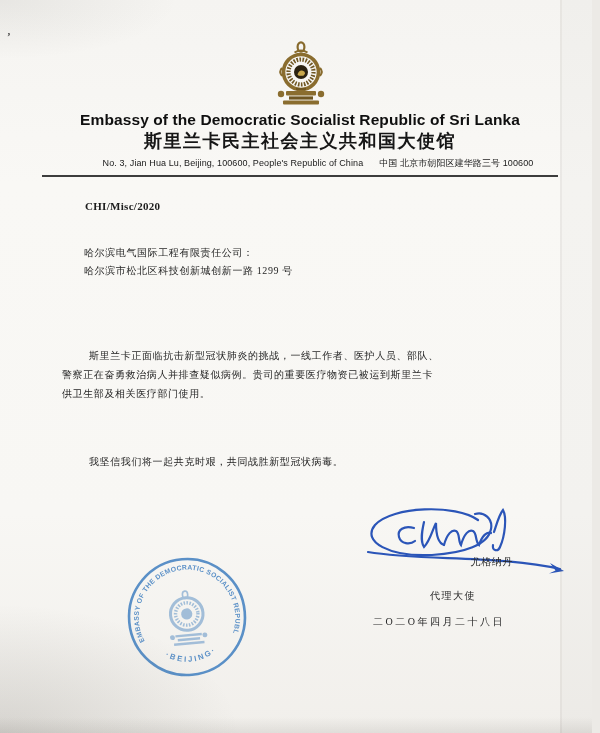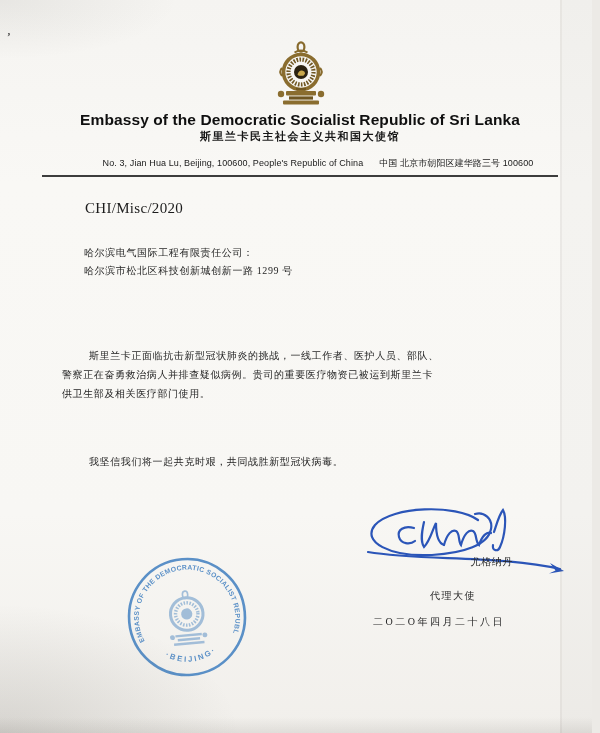--- a/index.html
+++ b/index.html
@@ -16,31 +16,31 @@
   .shadow-tl{position:absolute;left:0;top:0;width:180px;height:60px;
              background:radial-gradient(ellipse at 0% 0%,rgba(70,66,58,0.08),transparent 70%);}
   .mark-tl{position:absolute;left:7px;top:30px;font:700 11px "Liberation Serif",serif;color:#4a4a4a;}
 
   
   .emblem{position:absolute;left:270px;top:39px;width:62px;height:68px;}
   .title-en{position:absolute;left:0;top:111px;width:600px;text-align:center;
             font-weight:700;font-size:15.5px;color:#0f0f0f;letter-spacing:0.1px;}
   .title-zh{position:absolute;left:0;top:129px;width:600px;text-align:center;
             font-family:"DejaVu Serif","Liberation Serif",serif;font-weight:700;
-            font-size:11px;color:#161616;letter-spacing:1.5px;}
+            font-size:18px;color:#161616;letter-spacing:1.5px;}
   .addr{position:absolute;left:0;top:157px;width:600px;text-align:center;
         font-size:9px;color:#202020;letter-spacing:0.1px;padding-left:18px;}
   .addr .gap{display:inline-block;width:16px;}
   .rule{position:absolute;left:42px;top:175px;width:516px;height:1.6px;background:#3d3d3d;}
 
   
   .zh{font-family:Liberation Serif, serif;color:#262626;
       font-size:10px;letter-spacing:0.6px;white-space:nowrap;}
   .ref{position:absolute;left:85px;top:200px;font-family:"Liberation Serif",serif;
-       font-weight:400;font-size:15px;color:#1c1c1c;letter-spacing:0.3px;}
+       font-weight:700;font-size:11px;color:#1c1c1c;letter-spacing:0.3px;}
   .recip1{position:absolute;left:84px;top:246px;}
   .recip2{position:absolute;left:84px;top:264px;}
   .para{position:absolute;left:62px;}
   .p1{top:290px}.p2{top:346px}.p3{top:406px}.p4{top:452px}
   .line{height:19px;line-height:19px;}
   .indent{padding-left:27px;}
 
   
   .sig-svg{position:absolute;left:348px;top:498px;width:232px;height:86px;}
   .sig-name{position:absolute;left:393px;top:555px;width:120px;text-align:right;}

